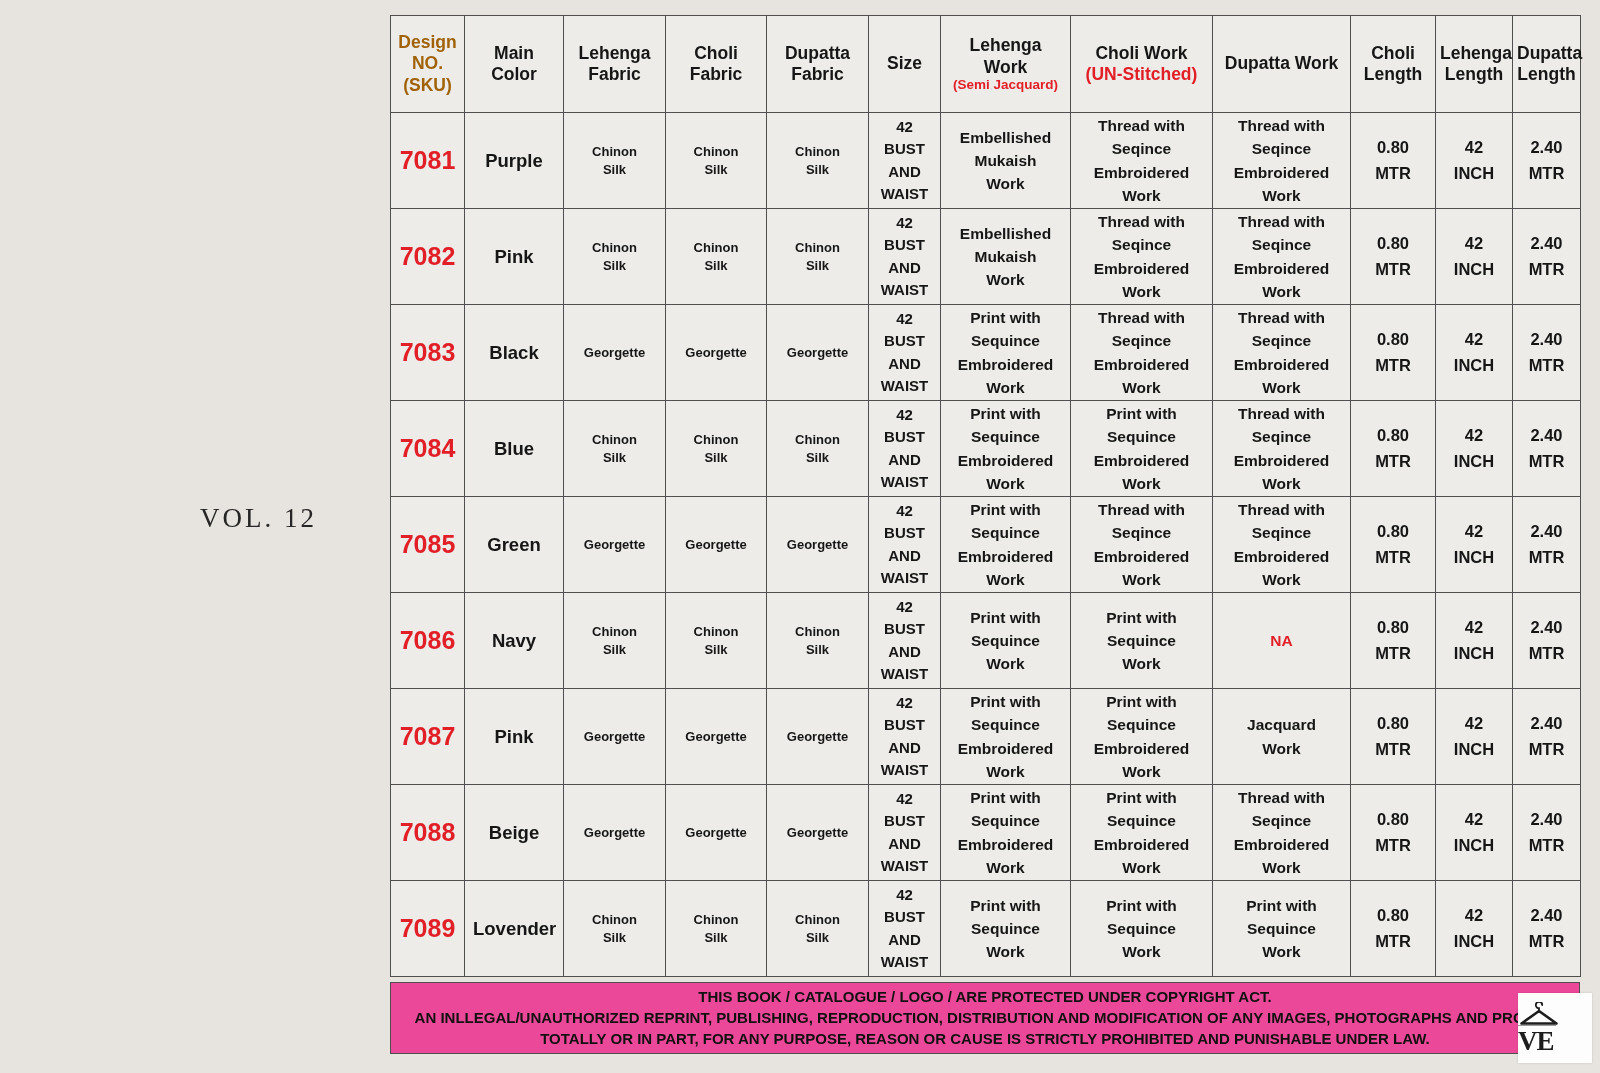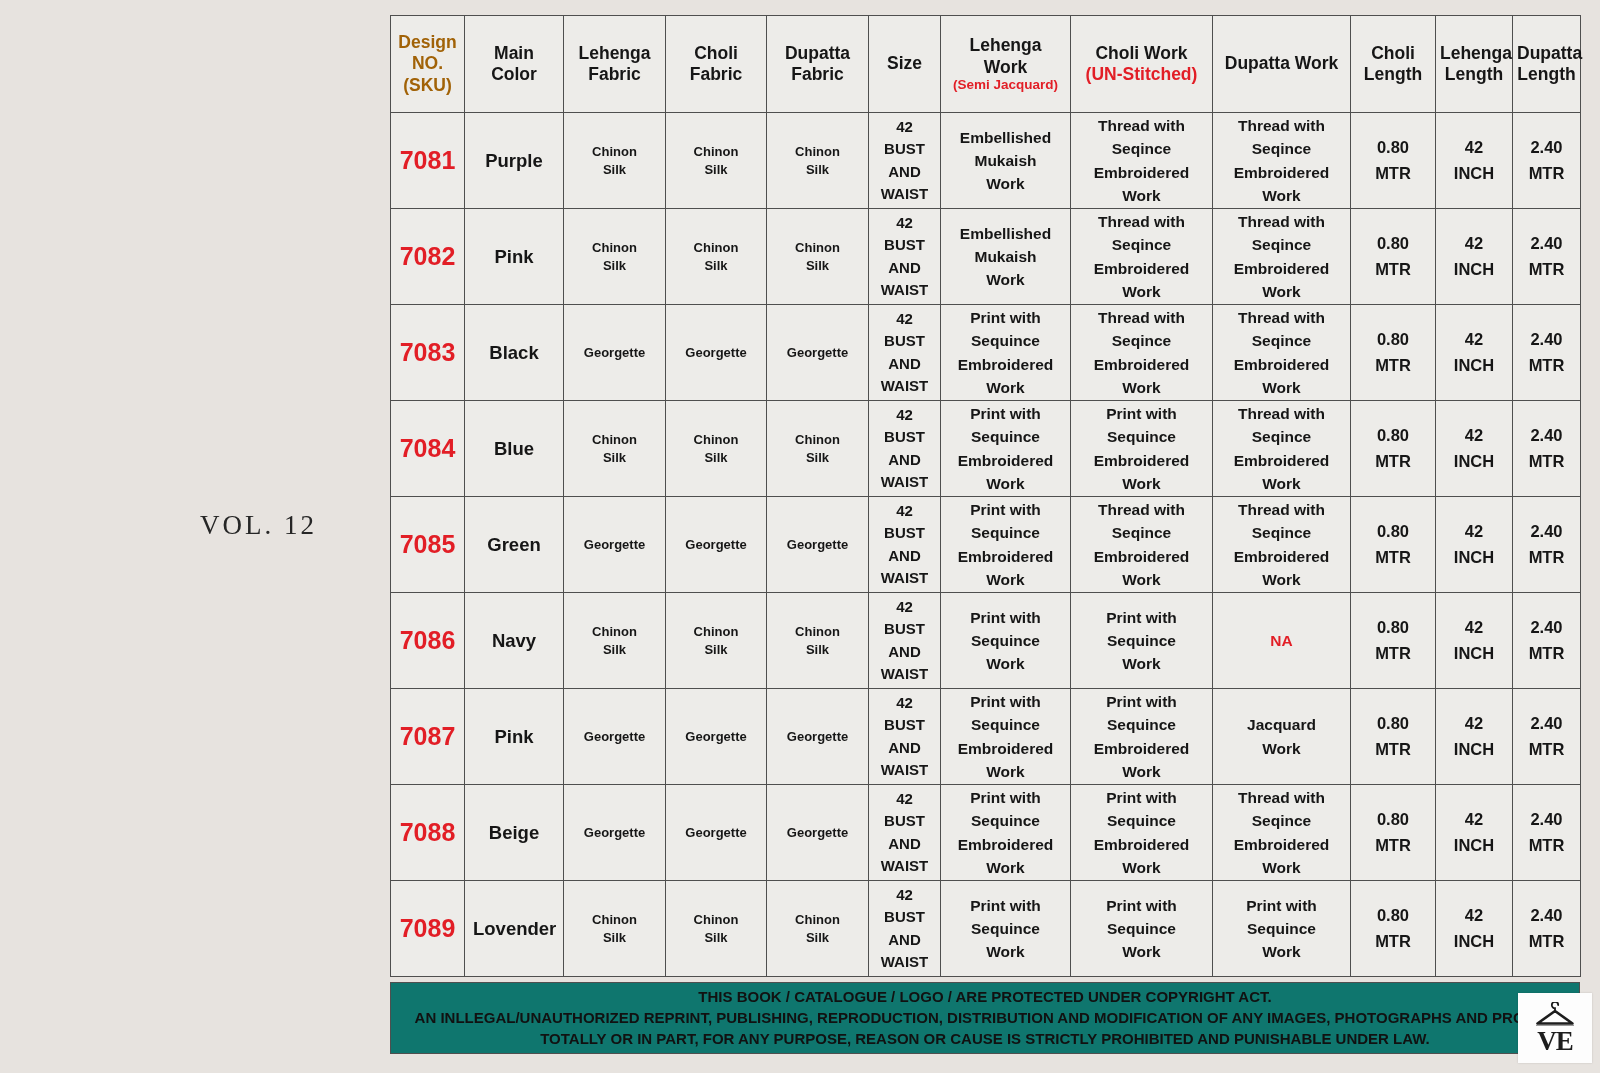--- a/index.html
+++ b/index.html
@@ -1,45 +1,45 @@
 <!DOCTYPE html>
 <html><head>
 <meta charset="utf-8">
 <style>
   html,body{margin:0;padding:0;width:1600px;height:1073px;overflow:hidden;}
   body{background:#e7e3df;font-family:"Liberation Sans",sans-serif;position:relative;}
 
   
   .brand{position:absolute;left:55px;top:498px;width:262px;}
   .brand-title{font-family:"Liberation Serif",serif;font-size:43px;letter-spacing:1px;color:#262626;white-space:nowrap;}
-  .brand-subtitle{font-family:"Liberation Serif",serif;font-size:27px;letter-spacing:3px;color:#262626;text-align:right;margin-top:12px;}
+  .brand-subtitle{font-family:"Liberation Serif",serif;font-size:27px;letter-spacing:3px;color:#262626;text-align:right;margin-top:5px;}
 
   
   table.spec{position:absolute;left:390px;top:15px;width:1190px;border-collapse:collapse;table-layout:fixed;}
   th,td{border:1px solid #4f4f4f;background:#edece9;font-weight:bold;text-align:center;vertical-align:middle;color:#161616;padding:2px 4px;}
   thead tr{height:97px;}
   tbody tr{height:96px;}
   th{font-size:17.5px;line-height:1.22;}
   th.accent div{color:#a16207;}
   th .sub{color:#e21e26;font-size:17.5px;}
   th .sub.small{font-size:13.5px;line-height:1.1;}
   td.c-sku{font-size:25px;color:#e21e26;}
   td.c-main_color{font-size:18.5px;padding:0 8px;}
   td.c-lehenga_fabric,td.c-choli_fabric,td.c-dupatta_fabric{font-size:13px;line-height:1.35;padding:0 16px;}
   td.c-size{font-size:15px;line-height:1.5;padding:0 6px;margin-left:28px;}
   td.c-lehenga_work{font-size:15.5px;line-height:1.5;padding:0 15px;}
   td.c-choli_work,td.c-dupatta_work{font-size:15.5px;line-height:1.5;padding:0 19px;}
   td.c-choli_length,td.c-lehenga_length,td.c-dupatta_length{font-size:16.5px;line-height:1.55;padding:0 14px;}
   td.na{color:#e21e26;}
 
   
-  .footer{position:absolute;left:390px;top:982px;width:1190px;box-sizing:border-box;border:1px solid #4f4f4f;background:#0f766e;text-align:center;font-weight:bold;color:#111;font-size:15px;line-height:21px;padding:3px 0 4px 0;}
-
-  
-  .logo{position:absolute;left:1518px;top:993px;width:74px;height:70px;background:#fdfdfd;display:flex;flex-direction:column;align-items:center;justify-content:center;box-shadow:0 0 2px rgba(0,0,0,0.15);}
+  .footer{position:absolute;left:390px;top:982px;width:1190px;box-sizing:border-box;border:1px solid #4f4f4f;background:#ec4899;text-align:center;font-weight:bold;color:#111;font-size:15px;line-height:21px;padding:3px 0 4px 0;}
+
+  
+  .logo{position:absolute;left:1518px;top:993px;width:74px;height:70px;background:#fdfdfd;display:flex;flex-direction:column;justify-content:center;box-shadow:0 0 2px rgba(0,0,0,0.15);}
   .logo svg{display:block;margin-bottom:-3px;}
   .logo-mark{font-family:"Liberation Serif",serif;font-size:27px;font-weight:bold;color:#1d1d1d;letter-spacing:-1px;line-height:1;}
   .logo-rule{width:38px;height:1px;background:#9a9a9a;margin:1px 0 2px 0;}
 </style>
 </head>
 <body>
 
 <div class="page">
 
   <div class="brand">

